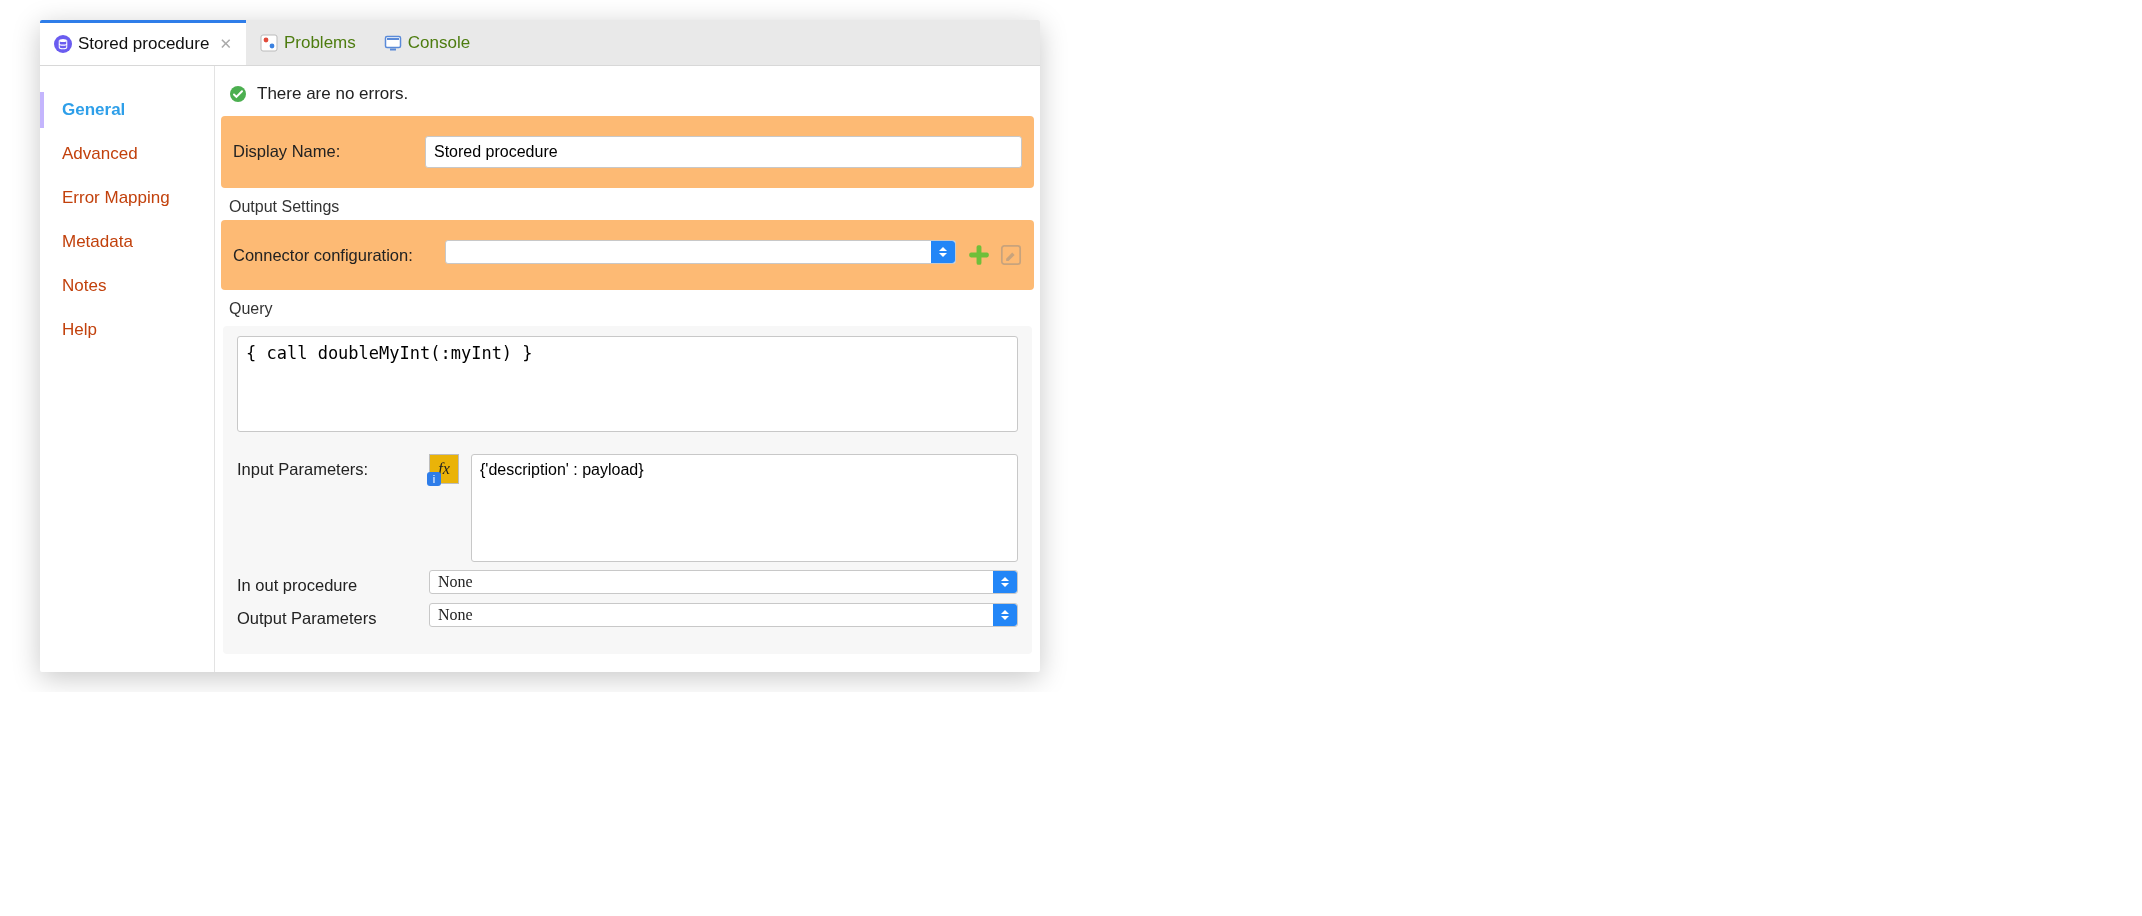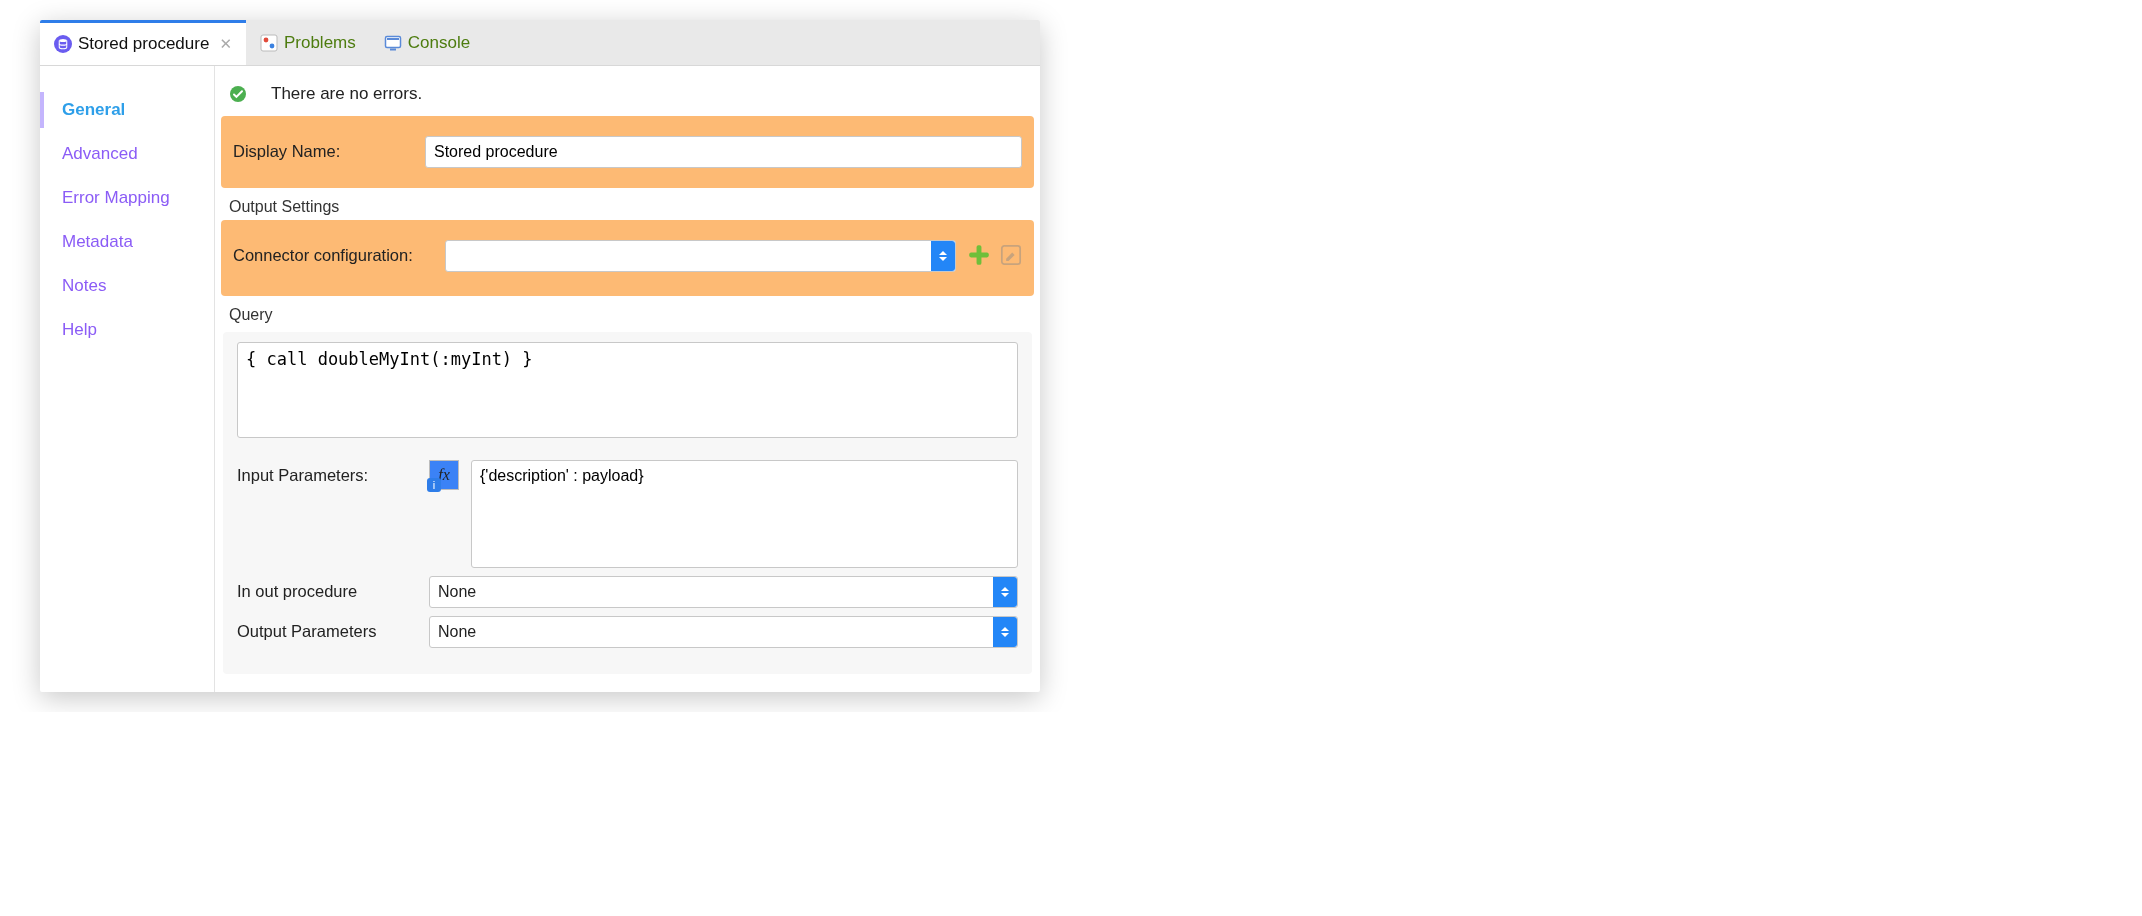--- a/index.html
+++ b/index.html
@@ -63,37 +63,37 @@
     min-height: 580px;
   }
   .sidebar {
     width: 175px;
     border-right: 1px solid #e3e3e3;
     padding: 26px 0 0 0;
   }
   .side-item {
     padding: 8px 18px;
     font-size: 17px;
-    color: #8b5cf6;
+    color: #c2410c;
     cursor: pointer;
     border-left: 4px solid transparent;
     margin-bottom: 8px;
   }
   .side-item.active {
     color: #2e9fe9;
     font-weight: 600;
     border-left: 4px solid #c4b5fd;
   }
   .main {
     flex: 1;
     padding: 14px 0 14px 0;
     overflow-y: auto;
   }
   .status-row {
-    display: flex; align-items: center; gap: 24px;
+    display: flex; align-items: center; gap: 10px;
     padding: 4px 14px 12px 14px;
     font-size: 17px;
   }
   .status-icon {
     width: 18px; height: 18px;
   }
   fieldset, .section {
     border: none;
     margin: 0 6px 6px 6px;
     padding: 12px 12px 16px 12px;
@@ -136,24 +136,24 @@
   textarea.code {
     font-family: ui-monospace, Menlo, Consolas, monospace;
     font-size: 17px;
     height: 96px;
   }
   textarea.params {
     height: 108px;
   }
   .dropdown {
     flex: 1;
-    height: 32px;
+    height: 24px;
     position: relative;
     padding-right: 28px;
-    display: flex; align-items: center;
+    display: flex; align-items: center; font-family: Liberation Serif, serif;
   }
   .dropdown .dd-arrow {
     position: absolute; right: 0; top: 0; bottom: 0;
     width: 24px;
     background: #2386f7;
     border-radius: 0 3px 3px 0;
     display:flex; flex-direction:column; align-items:center; justify-content:center;
     gap: 2px;
   }
   .dd-arrow::before, .dd-arrow::after {
@@ -165,21 +165,21 @@
     display:flex; align-items:center; gap:10px; padding-top:4px;
   }
   .icon-btn {
     width: 22px; height: 22px;
     display:flex; align-items:center; justify-content:center;
     cursor: pointer;
   }
   .fx-btn {
     width: 30px; height: 30px;
     border: 1px solid #bdbdbd;
-    background: #3b82f6;
+    background: #eab308;
     font-style: italic;
     font-family: Georgia, "Times New Roman", serif;
     font-size: 16px;
     display:flex; align-items:center; justify-content:center;
     cursor: pointer;
   }
   .info-dot {
     width:14px; height:14px; font-size:11px; color:#fff; background:#2e7de9; border-radius:3px;
     display:inline-flex; align-items:center; justify-content:center;
     position:absolute; left:-2px; bottom:-2px;

